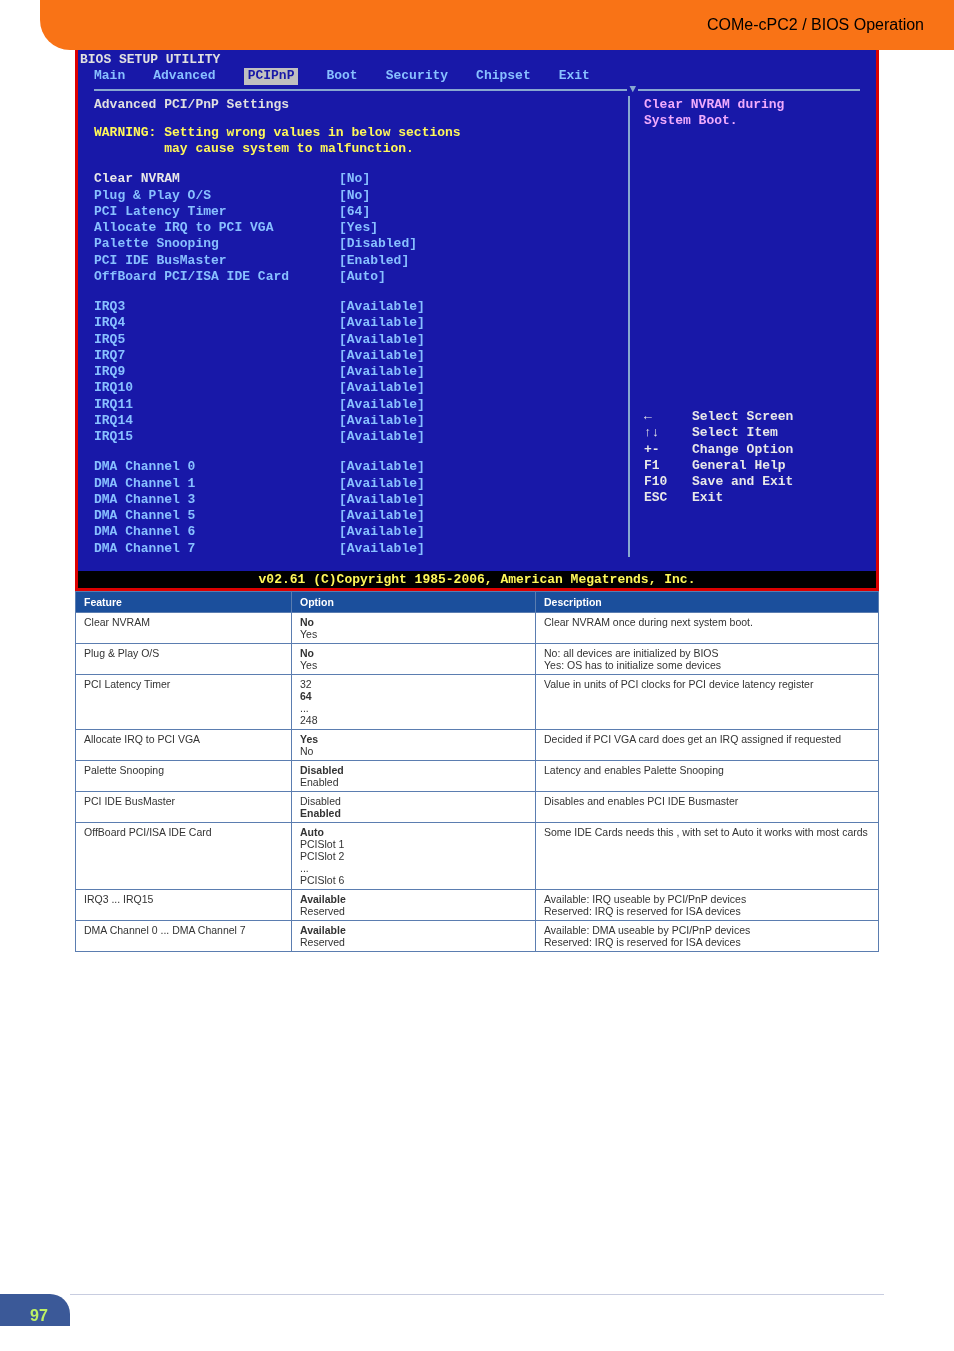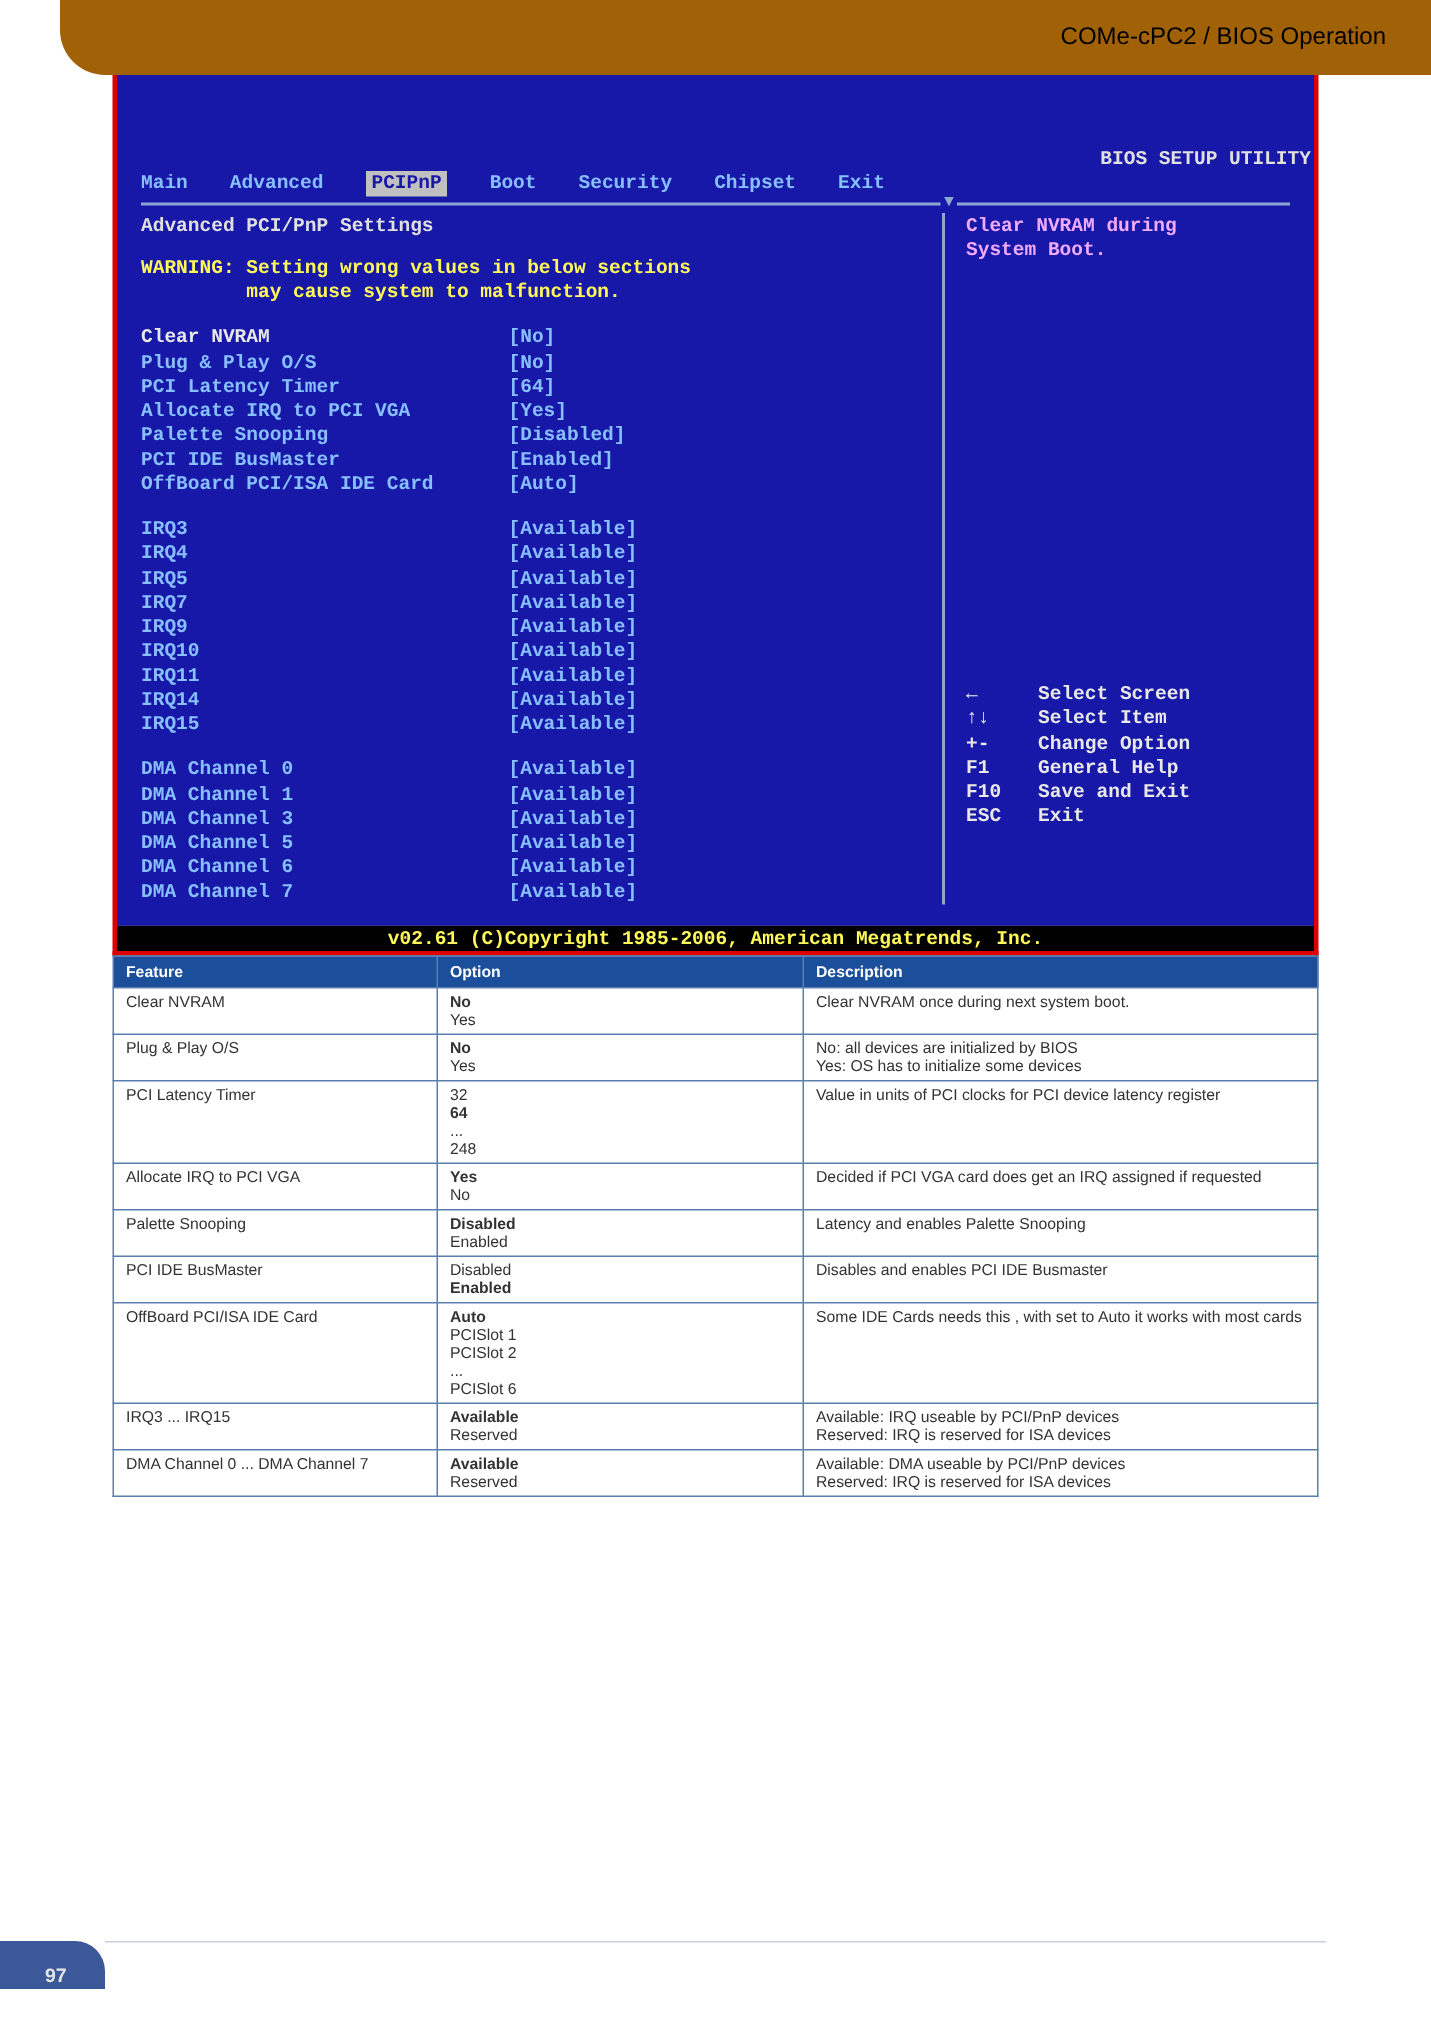--- a/index.html
+++ b/index.html
@@ -5,21 +5,21 @@
     * { margin: 0; padding: 0; box-sizing: border-box; }
     body {
       font-family: Arial, sans-serif;
       background: #fff;
       width: 954px;
       height: 1351px;
       position: relative;
     }
     .header-bar-inner {
       border-bottom-left-radius: 30px;
-      background: #a16207;
+      background: #f97316;
       position: absolute;
       top: 0;
       left: 40px;
       right: 0;
       height: 50px;
       display: flex;
       justify-content: flex-end;
       align-items: center;
       padding-right: 30px;
     }
@@ -36,23 +36,22 @@
       background: #1818a8;
       color: #fff;
       font-family: 'Courier New', monospace;
       font-size: 13px;
       font-weight: bold;
       border: 2px solid #1818a8;
       line-height: 1.25;
       position: relative;
     }
     .bios-title {
-      text-align: right;
+      text-align: left;
       color: #e0e0e0;
-      margin-top: 46px;
     }
     .bios-menubar {
       display: flex;
       padding: 0 14px;
     }
     .bios-tab {
       color: #88c0ff;
       margin-right: 28px;
     }
     .bios-tab.selected {
@@ -136,26 +135,26 @@
     .footer-bar {
       position: absolute;
       bottom: 25px;
       left: 0;
       right: 0;
       height: 32px;
       display: flex;
     }
     .footer-pagenum {
       background: #3b5998;
-      color: #e5e5e5;
+      color: #bef264;
       display: flex;
       align-items: center;
       justify-content: flex-start;
       padding: 12px 18px 0 30px;
-      font-size: 13px;
+      font-size: 16px;
       font-weight: bold;
       border-top-right-radius: 20px;
       border-bottom-right-radius: 0;
       width: 70px;
     }
     .footer-rest {
       flex: 1;
       border-top: 1px solid #c8cde0;
       margin-right: 70px;
     }

